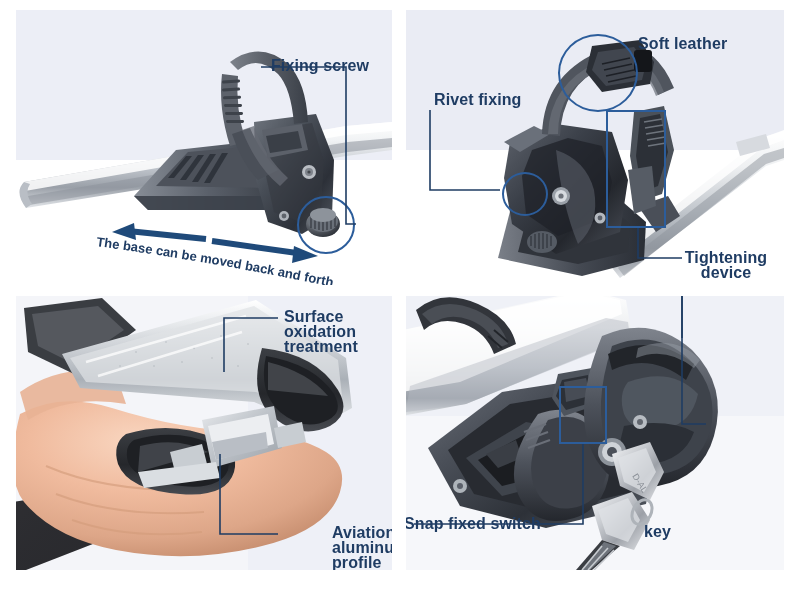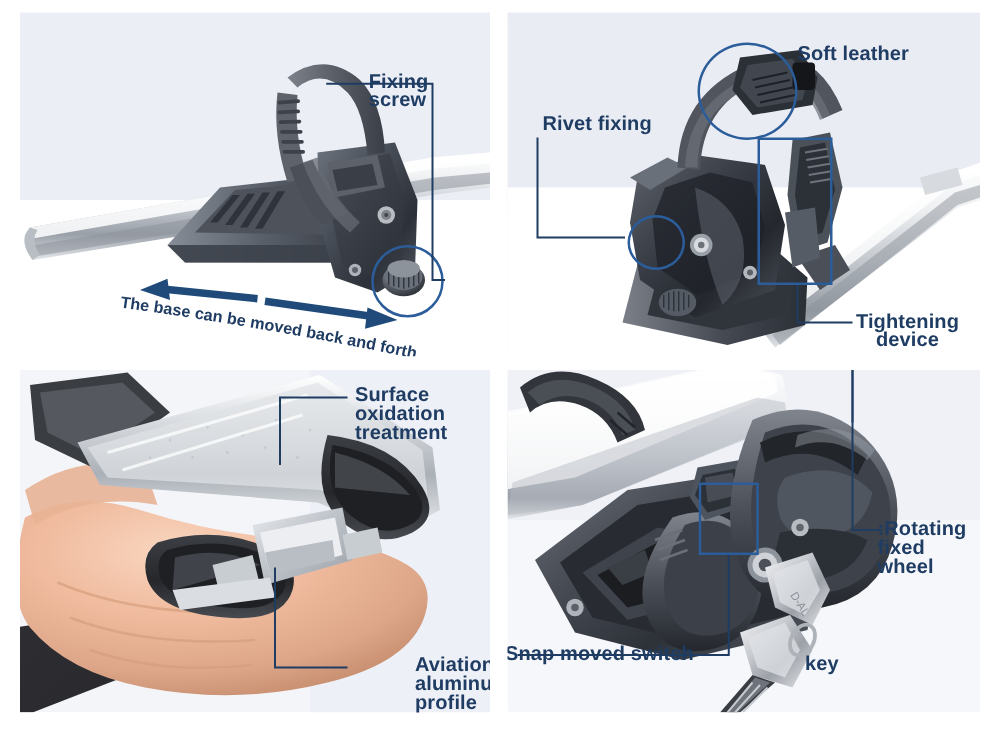--- a/index.html
+++ b/index.html
@@ -200,21 +200,21 @@
     </div>
 
     <div class="hl-circle" id="hl-fixing-screw" style="left:281px; top:186px; width:58px; height:58px;"></div>
 
     <div class="leader" style="left:0; top:0; width:376px; height:275px;">
       <svg width="376" height="275" viewBox="0 0 376 275">
         <path d="M 245 57 L 330 57 L 330 214 L 340 214" fill="none" stroke="#1f3c63" stroke-width="1.6"></path>
       </svg>
     </div>
 
-    <div class="label dark" style="left:255px; top:48px;margin-left:24px;">Fixing screw</div>
+    <div class="label dark" style="left:255px; top:48px;">Fixing screw</div>
 
     <div class="leader" style="left:0; top:0; width:376px; height:275px;">
       <svg width="376" height="275" viewBox="0 0 376 275">
         <g>
           <path d="M 190 229 L 112 221" stroke="#1f4a7a" stroke-width="6" fill="none"></path>
           <path d="M 118 213 L 96 222 L 120 230 Z" fill="#1f4a7a"></path>
         </g>
         <g>
           <path d="M 196 231 L 288 244" stroke="#1f4a7a" stroke-width="6" fill="none"></path>
           <path d="M 278 236 L 302 246 L 276 253 Z" fill="#1f4a7a"></path>
@@ -600,21 +600,19 @@
     <div class="leader" style="left:0; top:0; width:378px; height:274px;">
       <svg width="378" height="274" viewBox="0 0 378 274">
 
         <path d="M 276 -4 L 276 0 M 276 0 L 276 42" fill="none" stroke="#1f3c63" stroke-width="1.6"></path>
         <path d="M 276 0 L 276 128 L 300 128" fill="none" stroke="#1f3c63" stroke-width="1.6"></path>
 
         <path d="M 177 148 L 177 228 L 8 228" fill="none" stroke="#1f3c63" stroke-width="1.6"></path>
       </svg>
     </div>
 
-    <div class="label dark" style="left:296px; top:120px; width:86px;">:Rotating fixed
-wheel</div>
-
-    <div class="label dark" style="left:-2px; top:220px;">Snap moved switch</div>
+
+    <div class="label dark" style="left:-2px; top:220px;">Snap fixed switch</div>
 
     <div class="label dark" style="left:238px; top:228px;text-align:center;">key</div>
   </div>
 
 </div>
 
 </body></html>

